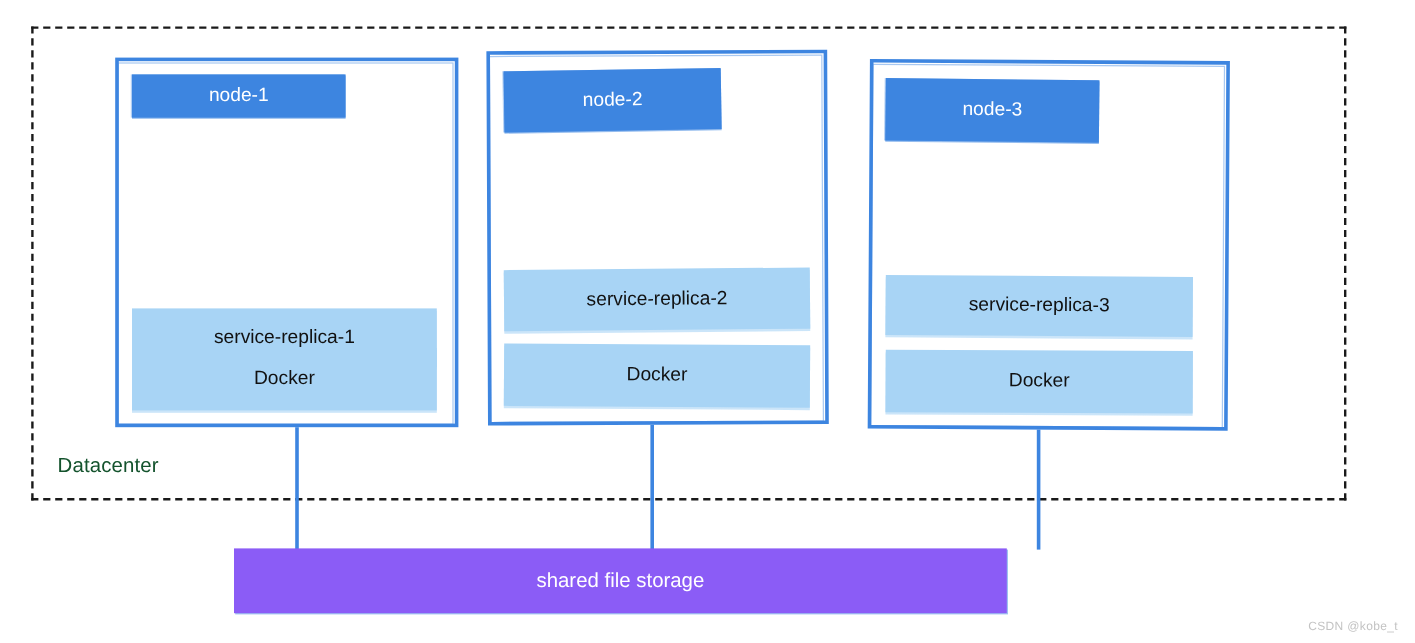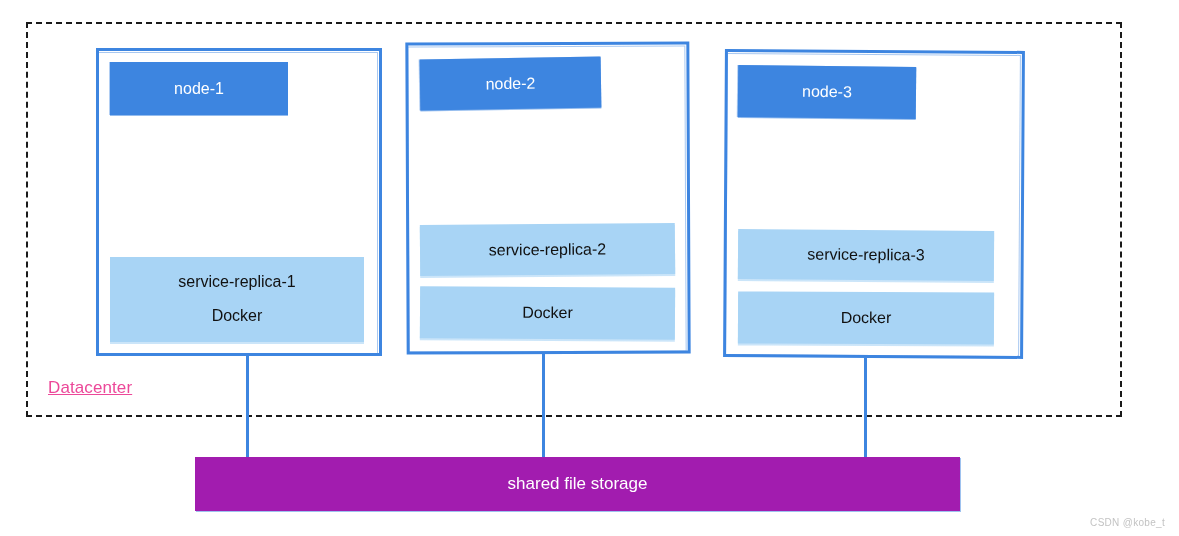--- a/index.html
+++ b/index.html
@@ -31,24 +31,23 @@
     border: 2px dashed #1a1a1a;
     box-sizing: border-box;
     background: transparent;
   }
 
   .datacenter-label {
     position: absolute;
     left: 48px;
     top: 378px;
     font-size: 17px;
-    color: #ec4899;
+    color: #14532d;
     white-space: nowrap;
     letter-spacing: 0.1px;
-    text-decoration: underline;
   }
 
   
   .node-box {
     position: absolute;
     box-sizing: border-box;
     background: #ffffff;
     border: 3px solid #3d85e0;
   }
   .node-box.n1 { left: 96px;  top: 48px; width: 286px; height: 308px; }
@@ -68,21 +67,21 @@
   .node-header {
     position: absolute;
     background: #3d85e0;
     color: #ffffff;
     font-size: 16px;
     display: flex;
     align-items: center;
     justify-content: center;
     box-shadow: 0 1px 0 rgba(61,133,224,0.55), -1px 0 0 rgba(61,133,224,0.4);
   }
-  .node-header.h1 { left: 110px; top: 62px;  width: 178px; height: 53px; }
+  .node-header.h1 { left: 110px; top: 62px;  width: 178px; height: 36px; }
   .node-header.h2 { left: 420px; top: 58px;  width: 181px; height: 51px; transform: rotate(-0.9deg); }
   .node-header.h3 { left: 738px; top: 66px;  width: 178px; height: 52px; transform: rotate(0.6deg); }
 
   
   .bar {
     position: absolute;
     background: #a8d4f5;
     color: #111111;
     font-size: 16px;
     display: flex;
@@ -108,23 +107,23 @@
   }
   .connector.c1 { left: 246px; top: 356px; height: 102px; }
   .connector.c2 { left: 542px; top: 354px; height: 104px; }
   .connector.c3 { left: 864px; top: 358px; height: 100px; }
 
   
   .storage-bar {
     position: absolute;
     left: 195px;
     top: 457px;
-    width: 765px;
+    width: 644px;
     height: 54px;
-    background: #a21caf;
+    background: #8b5cf6;
     color: #ffffff;
     font-size: 17px;
     display: flex;
     align-items: center;
     justify-content: center;
     box-shadow: 1px 1px 0 rgba(61,133,224,0.5);
   }
 
   
   .watermark {

